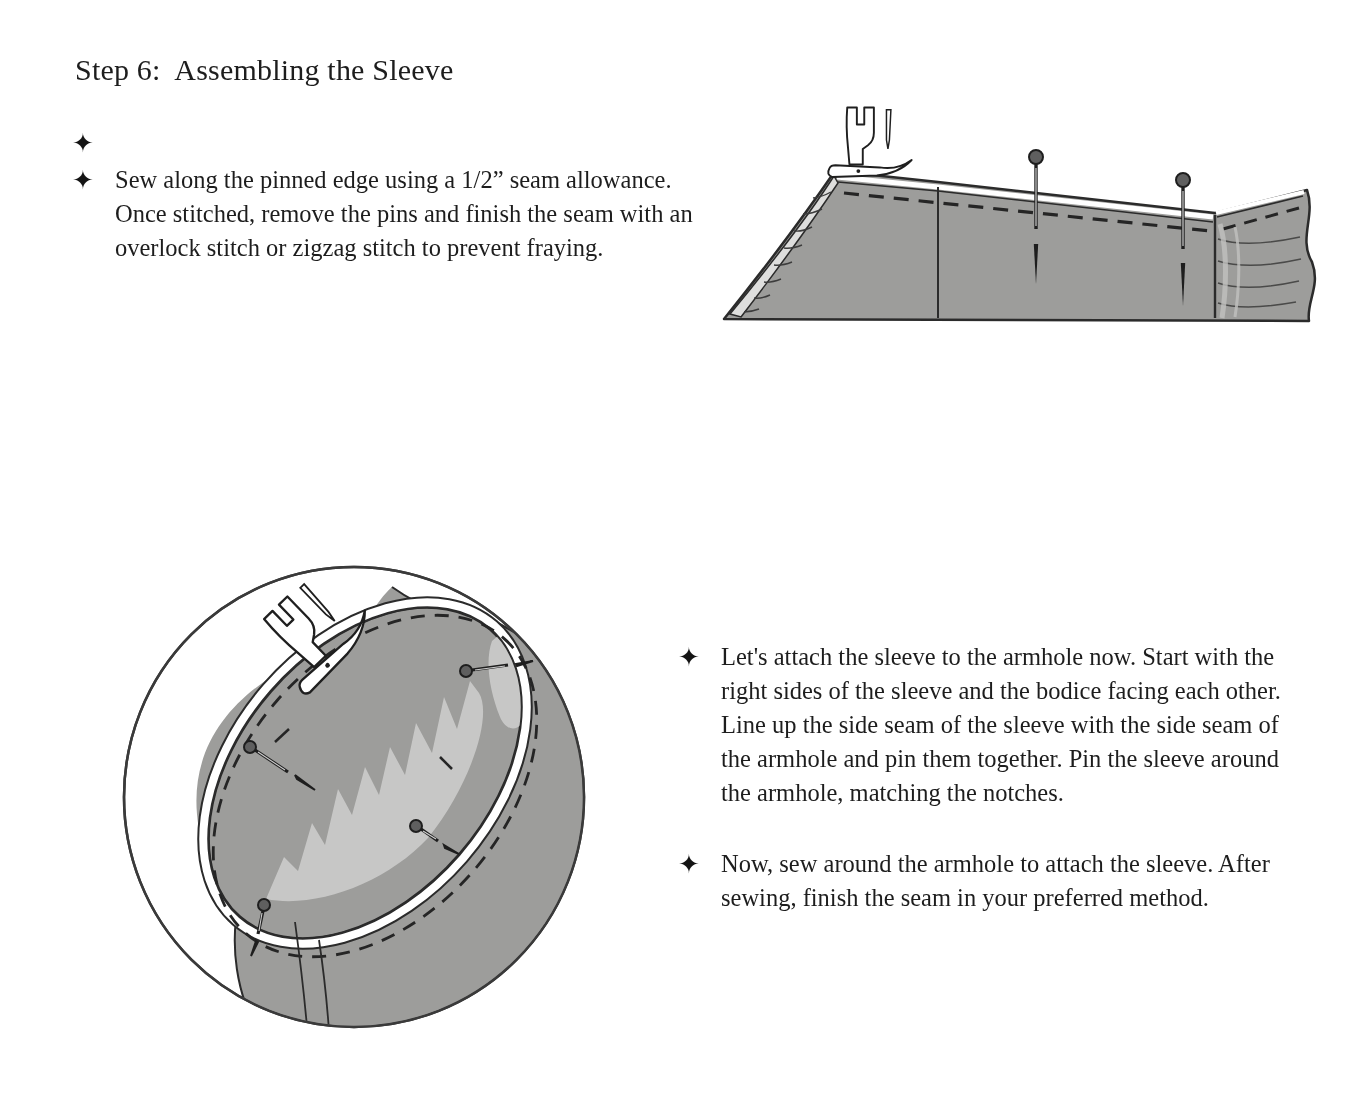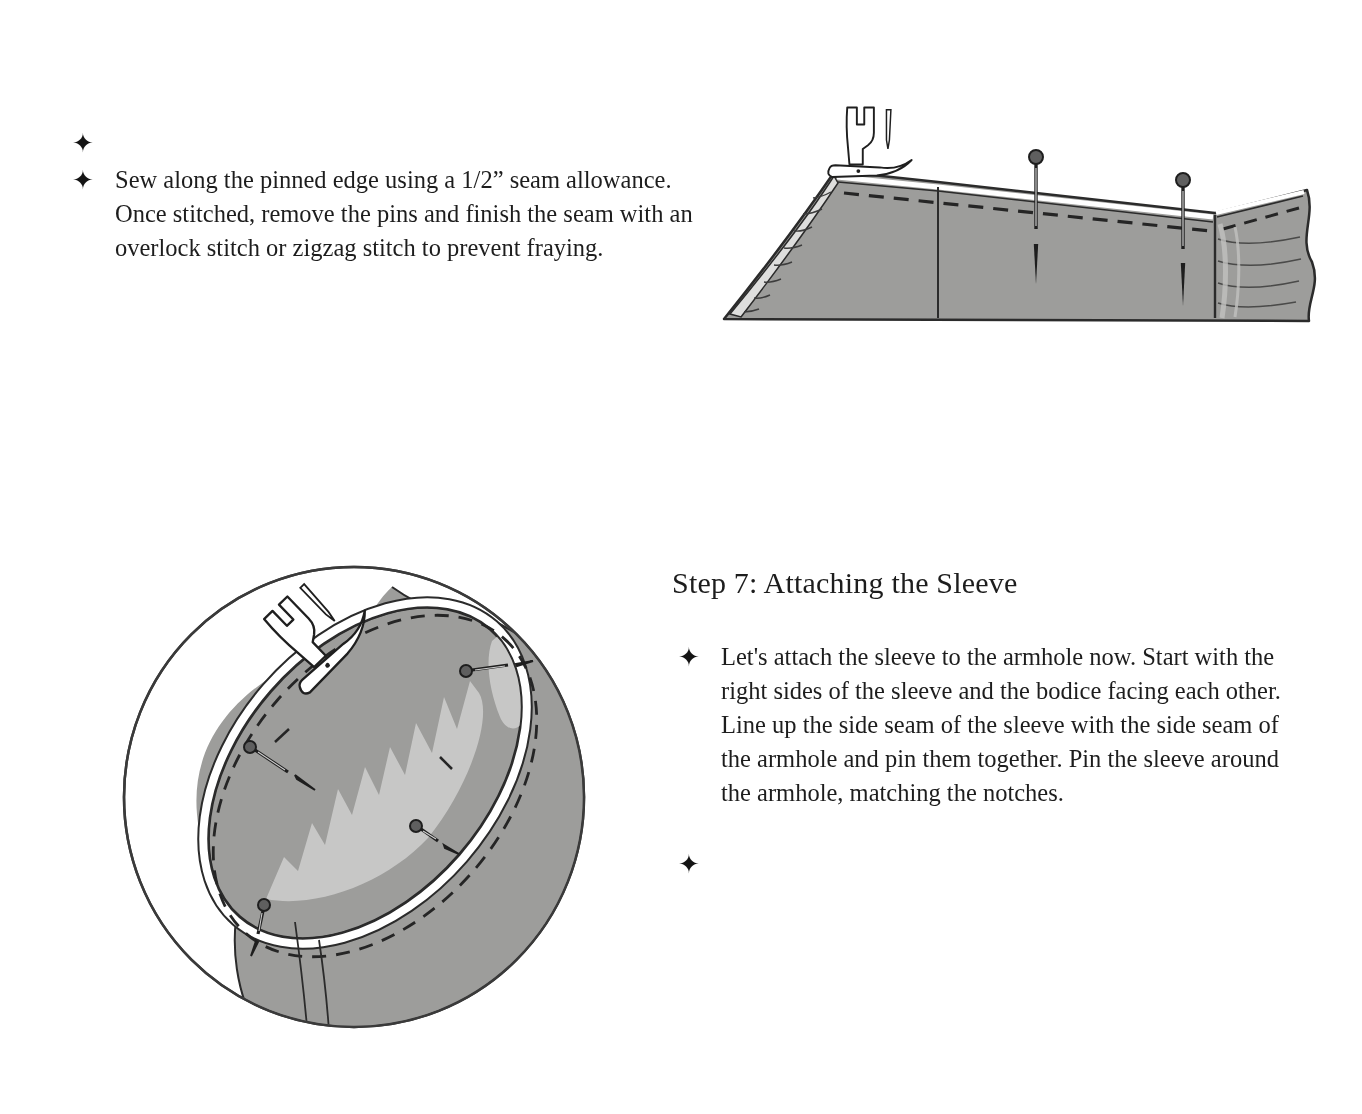--- a/index.html
+++ b/index.html
@@ -36,40 +36,41 @@
     color:#141414;
   }
   .illustration{position:absolute;}
   svg{display:block;}
 </style>
 </head>
 <body>
 
 <div class="page">
 
+  <h1 class="step-heading" style="left:75px;top:52px;margin:0;">Step 6:  Assembling the Sleeve</h1>
 
   <div class="bullet-list" style="left:72px;top:126px;width:636px;">
     <div class="bullet-item">
       <span class="bullet-star">✦</span>
     </div>
     <div class="bullet-item">
       <span class="bullet-star">✦</span>
       <span>Sew along the pinned edge using a 1/2” seam allowance. Once stitched, remove the pins and finish the seam with an overlock stitch or zigzag stitch to prevent fraying.</span>
     </div>
   </div>
 
-  <h1 class="step-heading" style="left:672px;top:565px;margin:0;">Step 7: Attaching the Sleeve</h1>
 
   <div class="bullet-list" style="left:678px;top:640px;width:625px;">
     <div class="bullet-item">
       <span class="bullet-star">✦</span>
       <span>Let's attach the sleeve to the armhole now. Start with the right sides of the sleeve and the bodice facing each other. Line up the side seam of the sleeve with the side seam of the armhole and pin them together. Pin the sleeve around the armhole, matching the notches.</span>
     </div>
     <div class="bullet-item">
       <span class="bullet-star">✦</span>
+      <span>Now, sew around the armhole to attach the sleeve. After sewing, finish the seam in your preferred method.</span>
     </div>
   </div>
 
   <div class="illustration" style="left:710px;top:96px;">
     <svg width="632" height="232" viewBox="0 0 632 232">
       <defs>
         <g id="presserFoot">
           <path d="M2,84 Q-3,93 6,96 L66,94 Q96,91 113,73 Q94,87 70,83 L10,80 Q4,80 2,84 Z" fill="#ffffff" stroke="#1f1f1f" stroke-width="2.6" stroke-linejoin="round"></path>
           <path d="M26,2 L39,2 L39,25 L49,25 L49,2 L62,2 L62,36 Q62,47 54,53 L47,58 L47,79 L29,79 L27,56 Q24,28 26,2 Z" fill="#ffffff" stroke="#1f1f1f" stroke-width="2.6" stroke-linejoin="round"></path>
           <path d="M79,5 L85,5 L83,46 L81,58 L79,46 Z" fill="#ffffff" stroke="#1f1f1f" stroke-width="2"></path>

